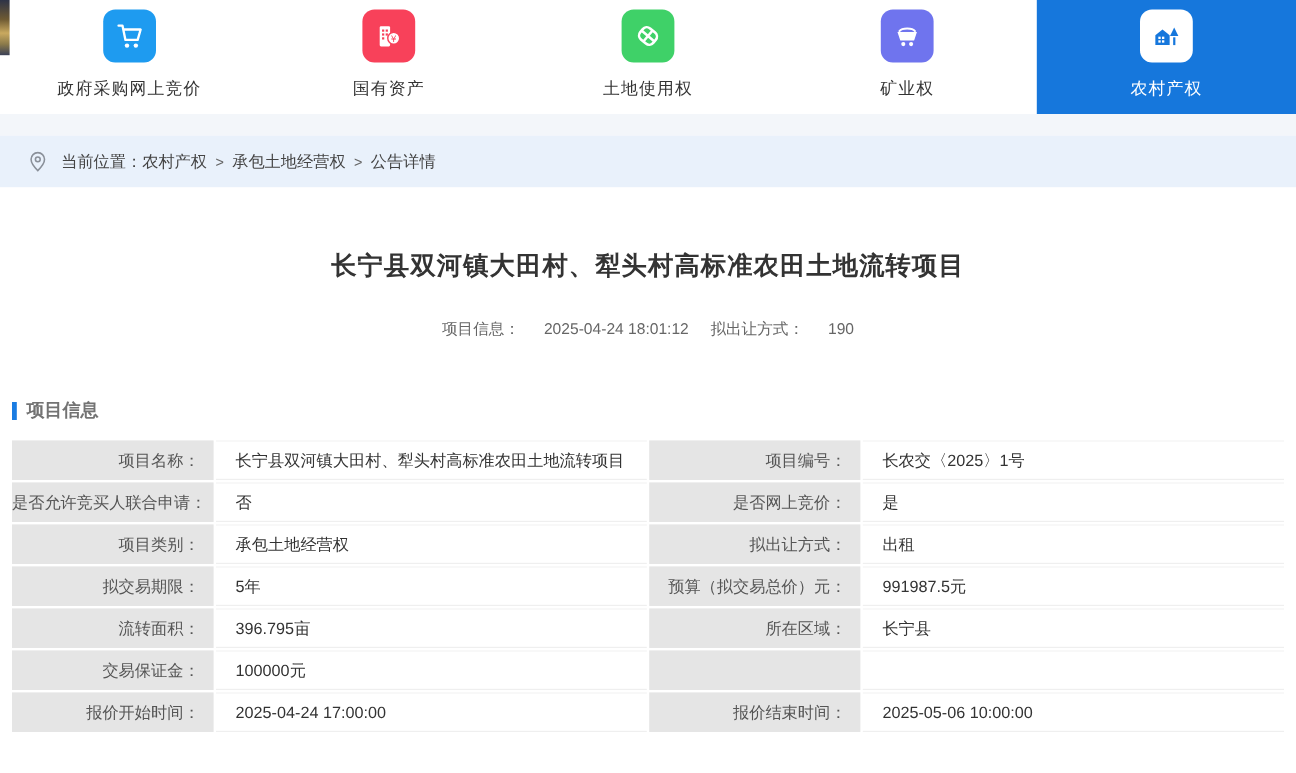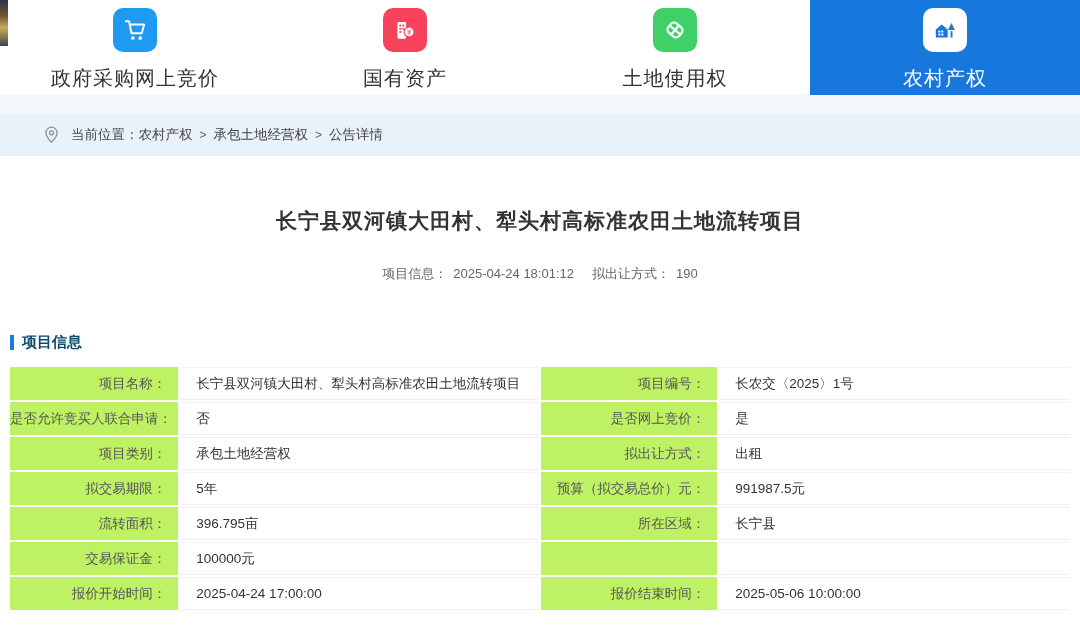--- a/index.html
+++ b/index.html
@@ -33,35 +33,35 @@
     border-radius: 10px;
     display: flex; align-items: center; justify-content: center;
     flex: none;
   }
   .tile-cart  { background: #1e9bf0; }
   .tile-asset { background: #f8415a; }
   .tile-land  { background: #3fd168; }
   .tile-mine  { background: #6f74ee; }
   .tile-rural { background: #ffffff; }
   .tile-bus   { background: #3fd4c5; }
-  .nav-label { margin-top: 13px; font-size: 20px; color: #333; letter-spacing: 1px; }
+  .nav-label { margin-top: 13px; font-size: 14px; color: #333; letter-spacing: 1px; }
   .nav-tab.active .nav-label { color: #fff; }
 
   .corner-sliver {
     position: absolute; left: 0; top: 0; width: 8px; height: 46px; z-index: 3;
     background: linear-gradient(180deg, #2e3347 0%, #6e5a33 35%, #c9a95f 60%, #8b7a4a 80%, #3a4056 100%);
   }
 
   .gap-bar { height: 18px; background: #f3f6fa; }
 
   .breadcrumb {
     height: 43px;
     background: #e9f1fb;
     display: flex; align-items: center;
-    padding-left: 44px;
+    padding-left: 24px;
     font-size: 13.5px;
     color: #444;
   }
   .breadcrumb .pin { margin-right: 12px; display:flex; align-items:center; }
   .crumb { color: #444; cursor: pointer; }
   .crumb-sep { margin: 0 7px; color: #666; font-size: 12px; }
 
   .main-title {
     margin-top: 51px;
     text-align: center;
@@ -69,41 +69,41 @@
     font-weight: bold;
     color: #333;
     letter-spacing: 1px;
   }
   .meta-line {
     margin-top: 30px;
     text-align: center;
     font-size: 13px;
     color: #666;
   }
-  .meta-line .meta-val { margin-left: 6px; }
+  .meta-line .meta-val { margin-left: 20px; }
   .meta-gap { display: inline-block; width: 18px; }
 
   .section-head {
     display: flex; align-items: center;
     margin: 50px 0 13px 10px;
   }
   .section-bar { width: 4px; height: 15px; background: #1a7ce2; margin-right: 8px; }
-  .section-title { color: #0c4a6e; font-size: 15px; font-weight: bold; }
+  .section-title { color: #737373; font-size: 15px; font-weight: bold; }
 
   table.info {
     border-collapse: separate;
     border-spacing: 2px;
     width: 1064px;
     margin-left: 8px;
     table-layout: fixed;
     font-size: 13.5px;
   }
   table.info td { height: 33px; overflow: hidden; white-space: nowrap; }
   td.lab {
-    background: #bef264;
+    background: #e5e5e5;
     color: #555;
     text-align: right;
     padding-right: 12px;
     font-family: Liberation Serif, serif;
   }
   td.val {
     background: #fff;
     color: #333;
     text-align: left;
     padding-left: 16px;
@@ -150,20 +150,31 @@
       <svg width="26" height="26" viewBox="0 0 24 24">
         <g transform="rotate(40 12 12)">
           <rect x="5.5" y="6.5" width="13" height="11" rx="4" fill="none" stroke="#fff" stroke-width="2"></rect>
           <path d="M12 6.5v11 M5.5 12h13" stroke="#fff" stroke-width="2"></path>
         </g>
       </svg>
     </div>
     <div class="nav-label">土地使用权</div>
   </div>
 
+  <div class="nav-tab">
+    <div class="icon-tile tile-mine">
+      <svg width="26" height="26" viewBox="0 0 24 24">
+        <path d="M4.5 9h15l-2.2 6.5H6.7z" fill="#fff"></path>
+        <path d="M6 8.2c2-2.6 10-2.6 12 0" fill="none" stroke="#fff" stroke-width="1.5" stroke-linecap="round"></path>
+        <circle cx="9" cy="18.2" r="1.6" fill="#fff"></circle>
+          <circle cx="15" cy="18.2" r="1.6" fill="#fff"></circle>
+      </svg>
+    </div>
+    <div class="nav-label">矿业权</div>
+  </div>
 
   <div class="nav-tab active">
     <div class="icon-tile tile-rural">
       <svg width="26" height="26" viewBox="0 0 24 24">
         <path d="M3.5 11.5L9 7l5.5 4.5V19h-11z" fill="#1677dc"></path>
         <rect x="5.8" y="12.5" width="1.8" height="1.8" fill="#fff"></rect>
           <rect x="8.6" y="12.5" width="1.8" height="1.8" fill="#fff"></rect>
         <rect x="5.8" y="15.3" width="1.8" height="1.8" fill="#fff"></rect>
           <rect x="8.6" y="15.3" width="1.8" height="1.8" fill="#fff"></rect>
         <path d="M18 5.5l3.2 6.5h-6.4z" fill="#1677dc"></path>

